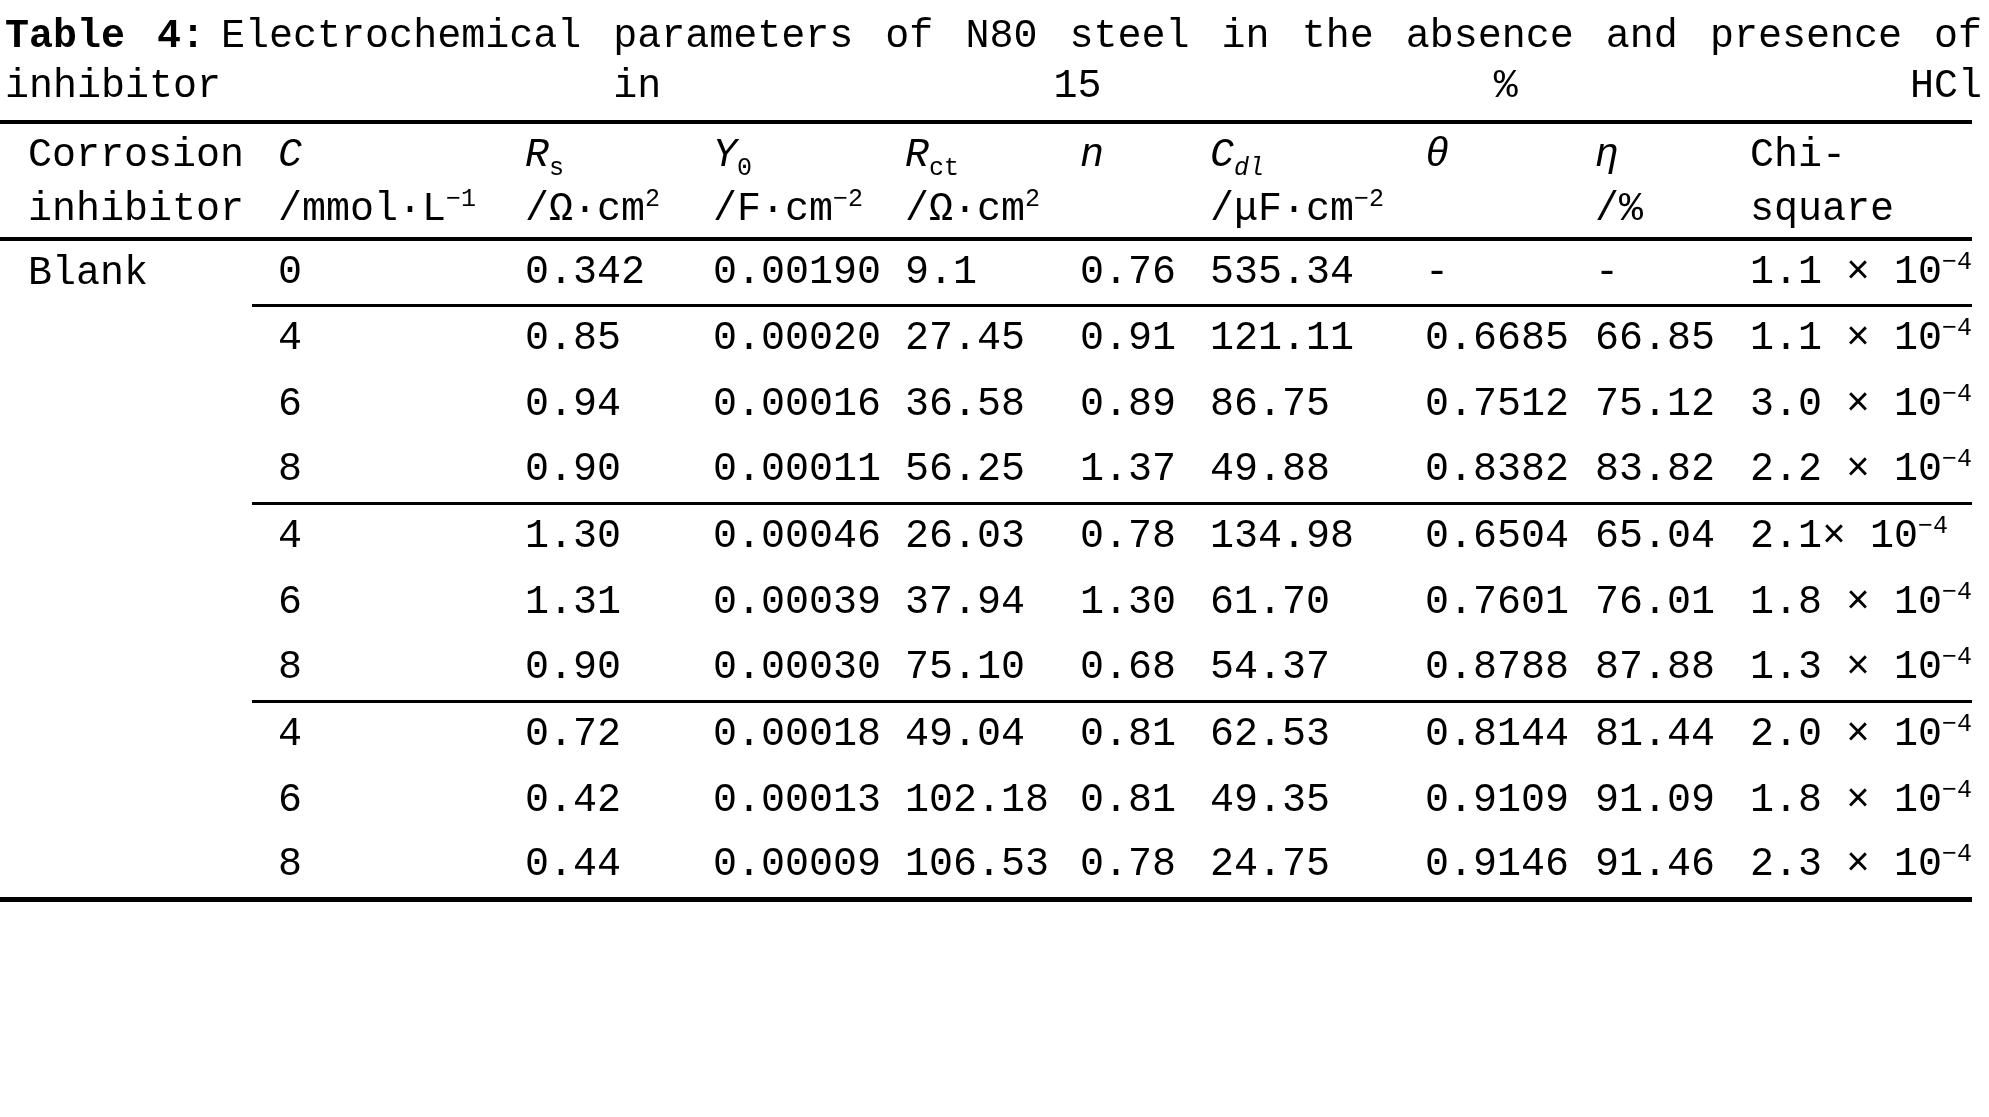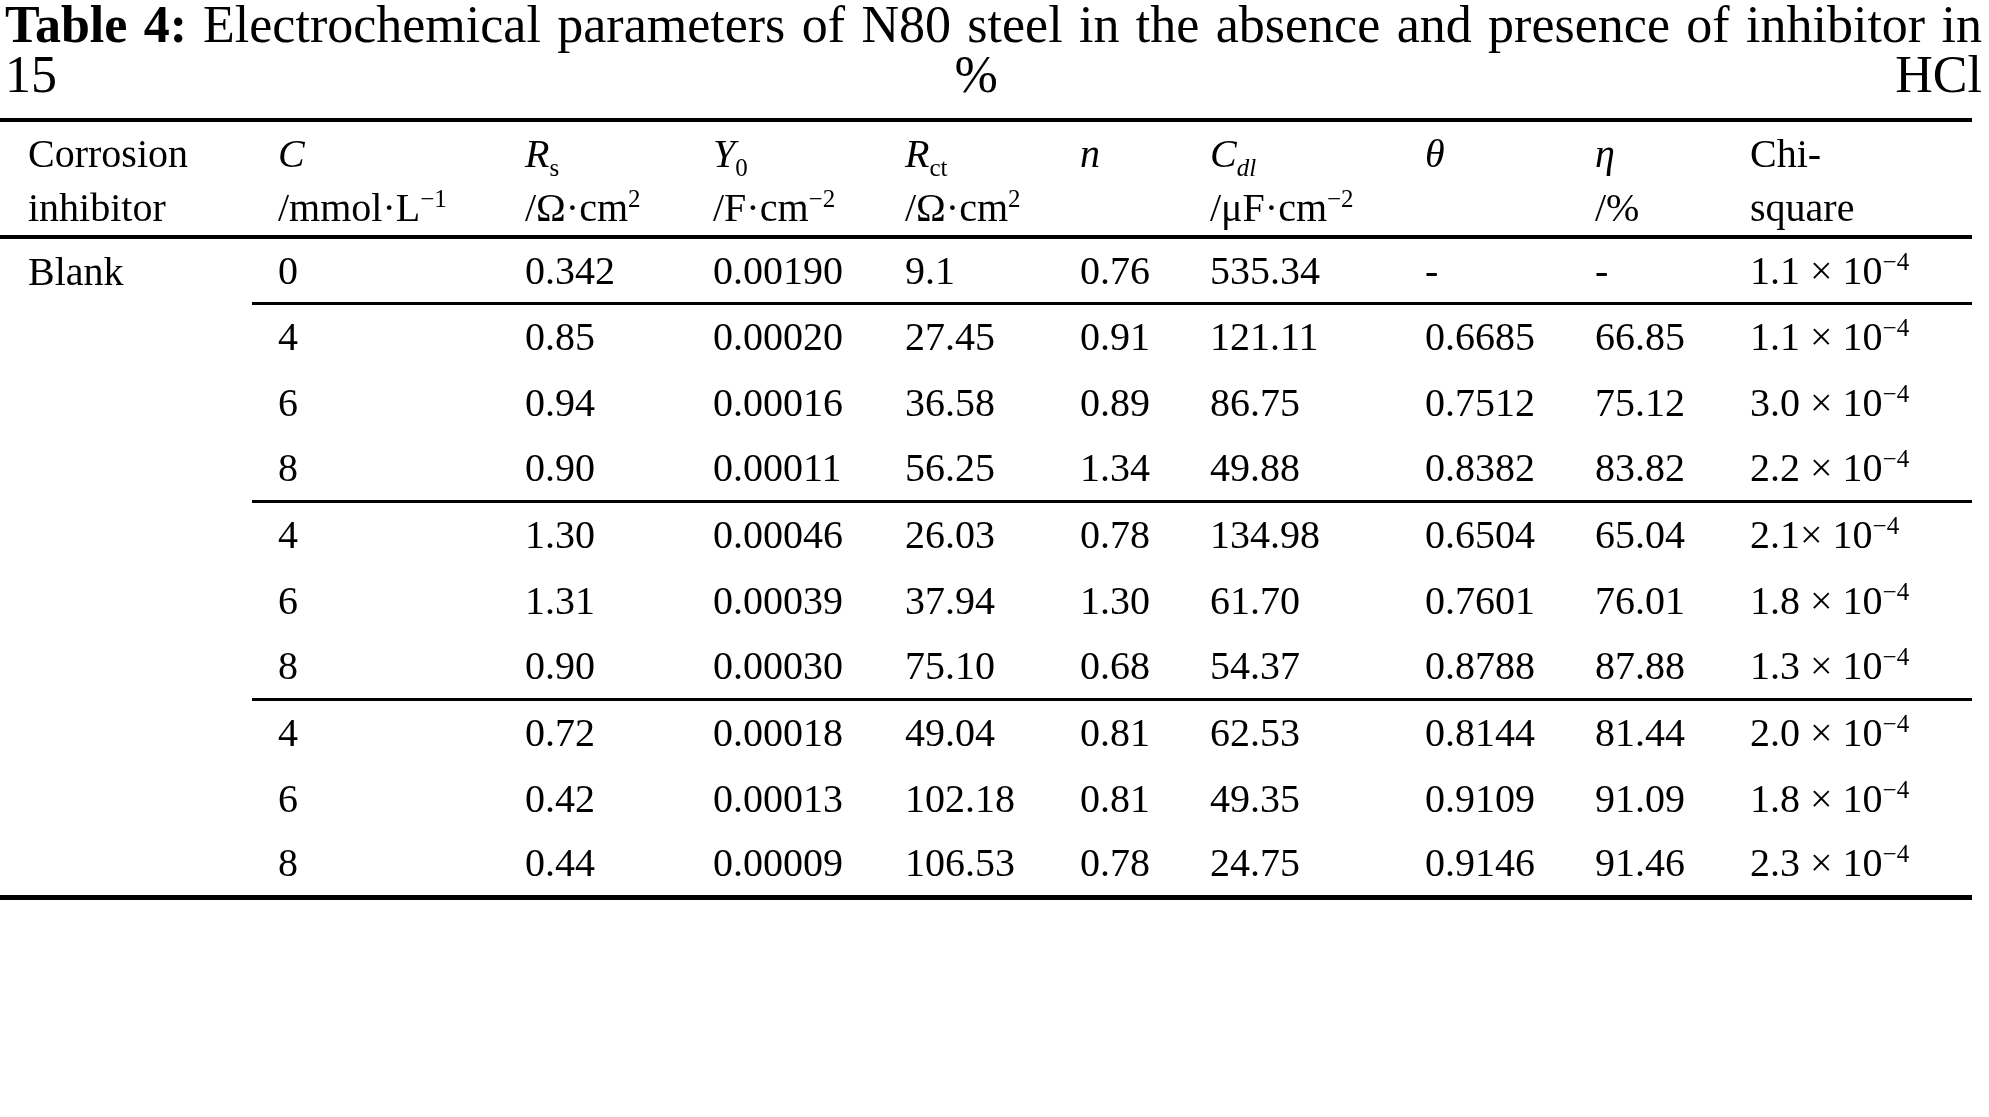--- a/index.html
+++ b/index.html
@@ -5,31 +5,32 @@
   * { margin: 0; padding: 0; box-sizing: border-box; }
   html, body {
     width: 1989px; height: 1117px;
     background: #ffffff; color: #000000;
     font-family: "Liberation Serif", serif;
     overflow: hidden;
   }
   .page { width: 1989px; height: 1117px; }
 
   
-  .caption { padding: 0 6px 0 5px; font-size: 52px; line-height: 50px; }
+  .caption { padding: 12px 6px 0 5px; font-size: 40px; line-height: 50px; font-family: Liberation Mono, monospace; }
   .cap-line { white-space: nowrap; }
   .cap-line.first { text-align: justify; text-align-last: justify; white-space: normal; width: 1977px; }
   .caption b { font-weight: bold; margin-right: 16px; }
 
   
   table.params {
     border-collapse: collapse; table-layout: fixed;
-    width: 1972px; margin-top: 18px;
+    width: 1972px; margin-top: 8px;
     border-top: 4px solid #000; border-bottom: 5px solid #000;
     font-size: 40px;
+    font-family: Liberation Mono, monospace;
   }
   thead th {
     border-bottom: 4px solid #000;
     font-weight: normal; text-align: left; vertical-align: top;
     height: 115px; padding-top: 5px;
   }
   .hline { line-height: 54px; white-space: nowrap; }
   tbody td { height: 66px; vertical-align: middle; text-align: left; white-space: nowrap; }
   tr.group-end td + td { border-bottom: 3px solid #000; }
   th:first-child, td:first-child { padding-left: 28px; }
@@ -138,21 +139,21 @@
           <td>0.7512</td>
           <td>75.12</td>
           <td>3.0 × 10<sup>−4</sup></td>
         </tr>
         <tr class="group-end">
           <td></td>
           <td>8</td>
           <td>0.90</td>
           <td>0.00011</td>
           <td>56.25</td>
-          <td>1.34</td>
+          <td>1.37</td>
           <td>49.88</td>
           <td>0.8382</td>
           <td>83.82</td>
           <td>2.2 × 10<sup>−4</sup></td>
         </tr>
         <tr>
           <td></td>
           <td>4</td>
           <td>1.30</td>
           <td>0.00046</td>

